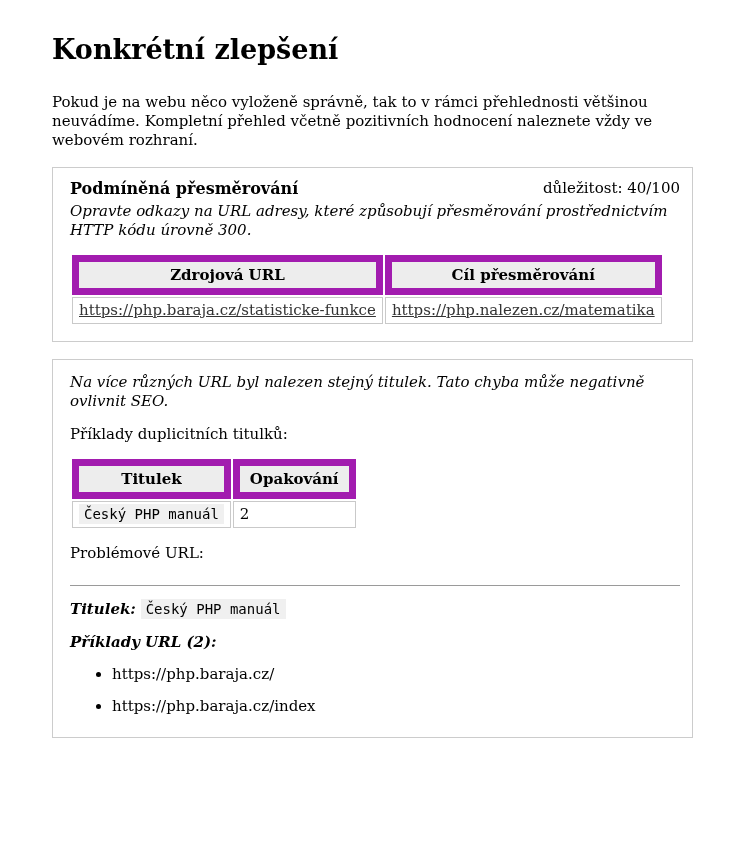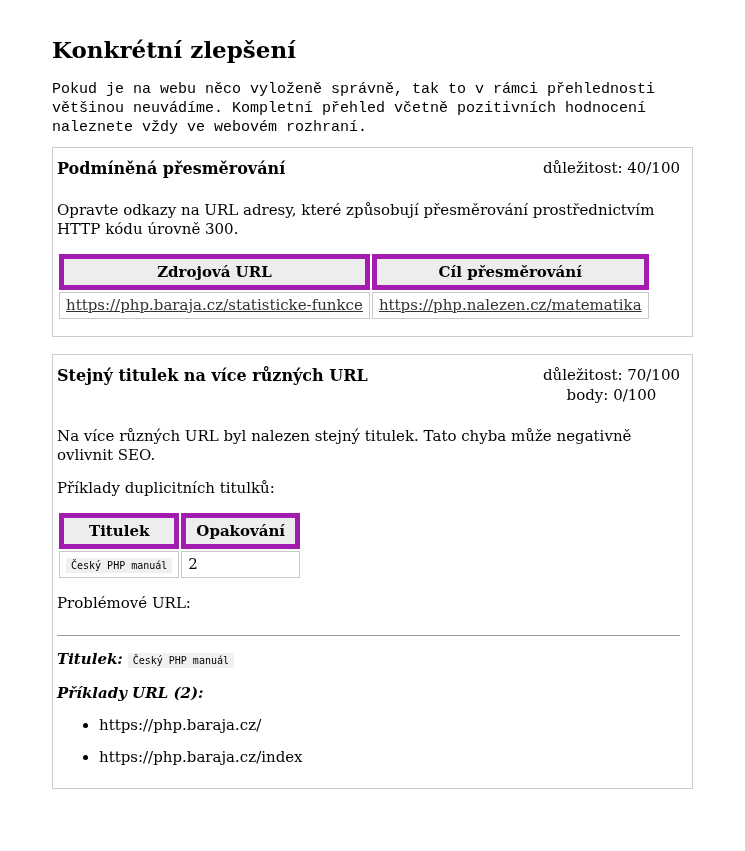--- a/index.html
+++ b/index.html
@@ -14,87 +14,87 @@
     overflow: hidden;
     font-family: "DejaVu Serif", "Liberation Serif", serif;
     font-size: 15px;
     line-height: 19px;
   }
   .page {
     padding: 36px 52px 20px 52px;
     box-sizing: border-box;
   }
   h1.page-title {
-    font-size: 23px;
+    font-size: 27px;
     line-height: 27px;
     font-weight: bold;
-    margin: 0 0 17px 0;
+    margin: 0 0 30px 0;
   }
   p.intro {
-    margin: 0 0 10px 0;
-    font-family: Liberation Mono, monospace;
+    margin: 0 0 17px 0;
   }
   section.issue-box {
     border: 1px solid #cccccc;
-    padding: 10px 12px 13px 4px;
+    padding: 10px 12px 13px 17px;
     margin: 0 0 17px 0;
     background: #ffffff;
   }
   .issue-header {
     display: flex;
     justify-content: space-between;
     align-items: flex-start;
   }
   .issue-title {
     font-weight: bold;
     font-size: 16px;
     line-height: 20px;
     padding-top: 1px;
   }
   .issue-scores {
-    text-align: center;
+    text-align: left;
     font-size: 15px;
     line-height: 20px;
     white-space: nowrap;
   }
   .issue-box p {
     margin: 14px 0 0 0;
   }
   .issue-box p.desc {
-    margin-top: 22px;
+    margin-top: 3px;
     max-width: 625px;
+    font-style: italic;
   }
   table.data-table {
     border-collapse: separate;
     border-spacing: 2px;
     margin: 13px 0 2px 0;
     font-size: 15px;
   }
   table.data-table th {
     background: #ededed;
-    border: 5px solid #a21caf;
+    border: 7px solid #a21caf;
     font-weight: bold;
     text-align: center;
     padding: 3px 10px;
     line-height: 20px;
   }
   table.data-table td {
     border: 1px solid #c9c9c9;
     background: #ffffff;
     padding: 2px 6px;
     line-height: 21px;
     vertical-align: middle;
   }
   a.cell-link {
     color: #333333;
     text-decoration: underline;
   }
   code.code-chip {
     font-family: "DejaVu Sans Mono", "Liberation Mono", monospace;
-    font-size: 10px;
+    font-size: 14px;
     background: #f0f0f0;
     padding: 2px 5px;
     line-height: 18px;
   }
   td.code-cell {
     padding: 2px 3px;
   }
   hr.divider {
     border: none;
     border-top: 1px solid #9a9a9a;
@@ -143,27 +143,20 @@
       <tbody>
         <tr>
           <td><a class="cell-link" href="#">https://php.baraja.cz/statisticke-funkce</a></td>
           <td><a class="cell-link" href="#">https://php.nalezen.cz/matematika</a></td>
         </tr>
       </tbody>
     </table>
   </section>
 
   <section class="issue-box">
-    <div class="issue-header">
-      <div class="issue-title">Stejný titulek na více různých URL</div>
-      <div class="issue-scores">
-        <div>důležitost: 70/100</div>
-        <div>body: 0/100</div>
-      </div>
-    </div>
     <p class="desc">Na více různých URL byl nalezen stejný titulek. Tato chyba může negativně ovlivnit SEO.</p>
     <p>Příklady duplicitních titulků:</p>
     <table class="data-table">
       <thead>
         <tr>
           <th>Titulek</th>
           <th>Opakování</th>
         </tr>
       </thead>
       <tbody>

